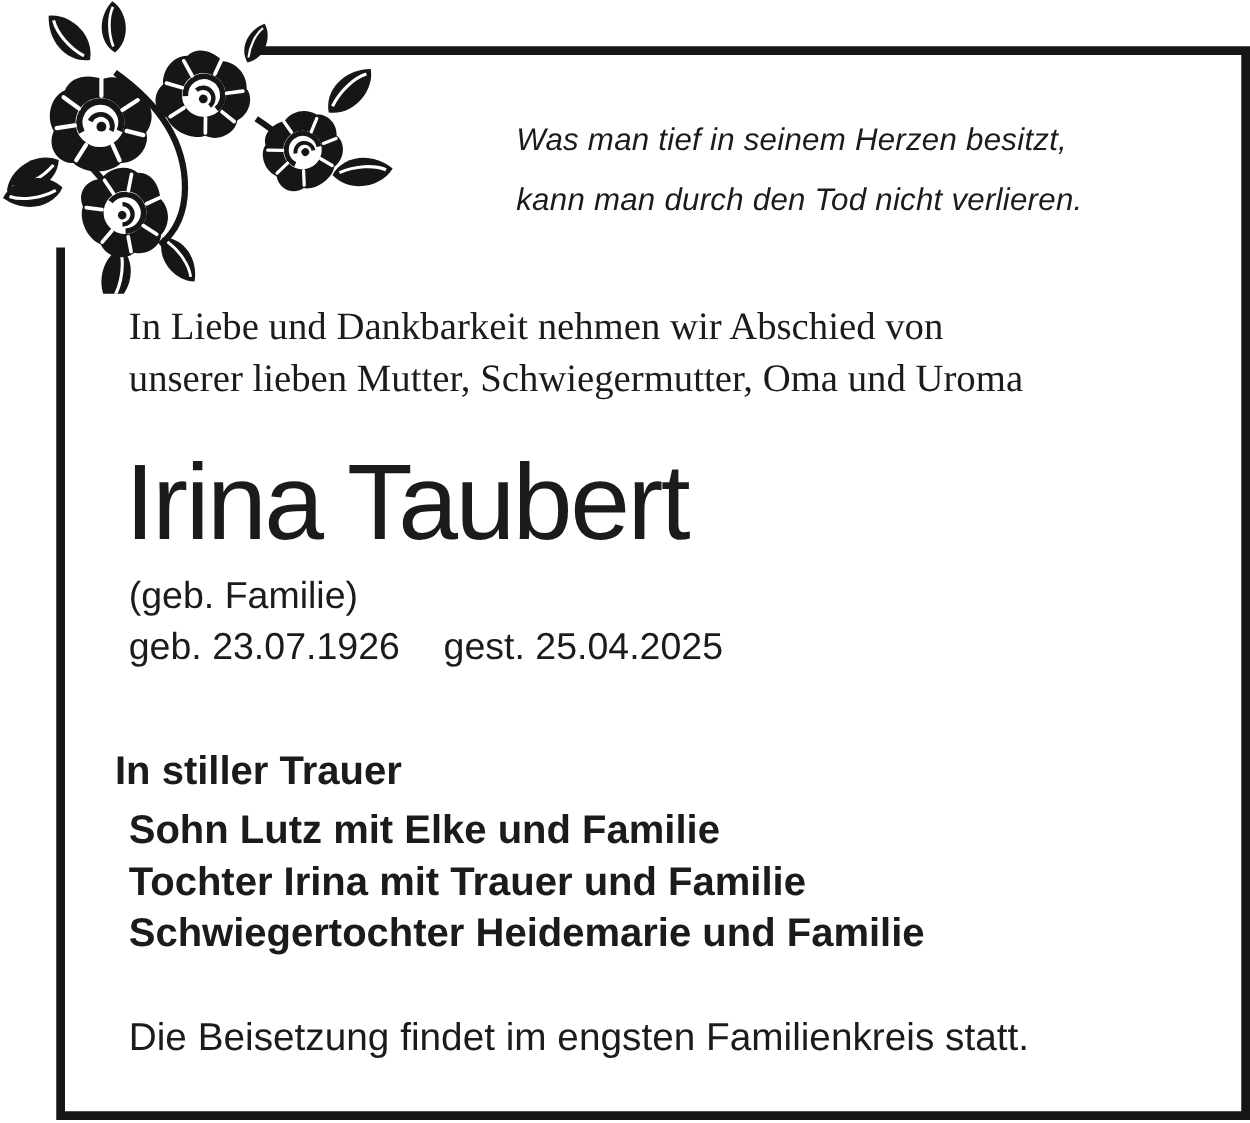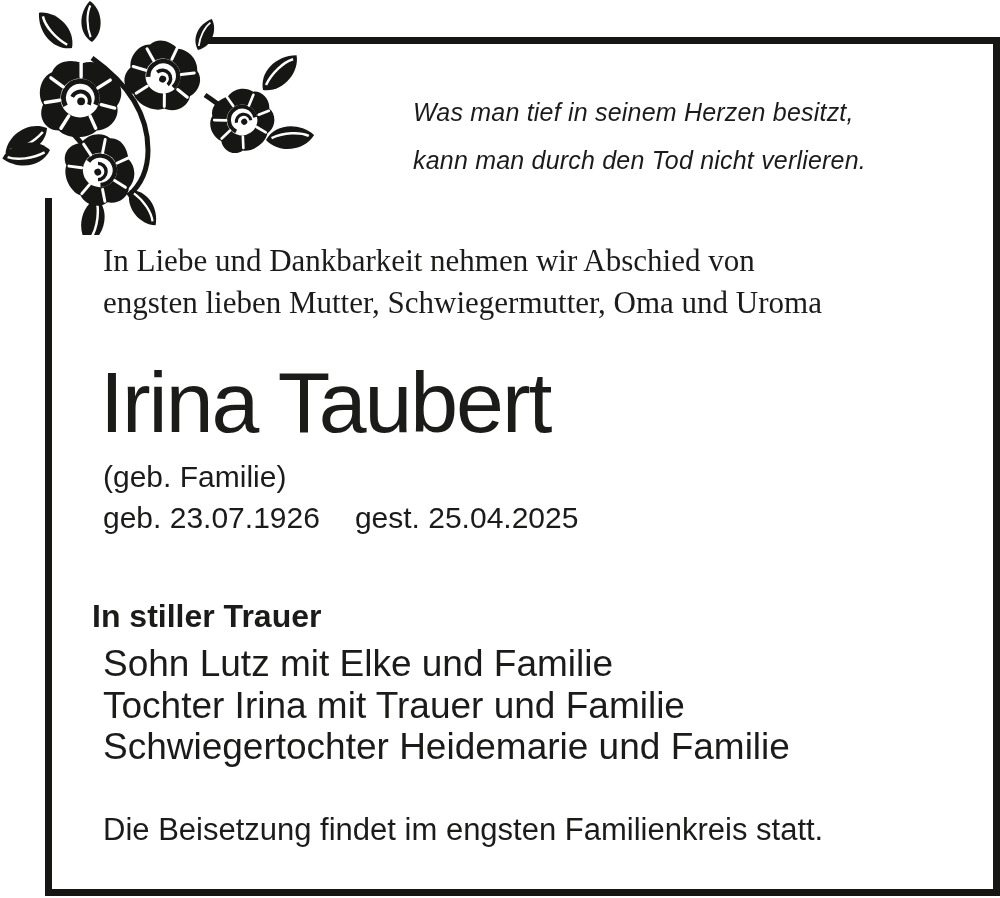--- a/index.html
+++ b/index.html
@@ -92,22 +92,22 @@
     left: 92px;
     top: 597px;
     font-size: 32px;
     line-height: 38px;
     font-weight: bold;
   }
 
   .mourners {
     left: 103px;
     top: 643px;
-    font-size: 37px;
-    font-weight: normal;
+    font-size: 32px;
+    font-weight: bold;
     line-height: 41.5px;
   }
 
   .funeral-note {
     left: 103px;
     top: 810px;
     font-size: 31px;
     line-height: 40px;
     text-align: center;
   }
@@ -163,21 +163,21 @@
   <use href="#rose" transform="translate(100,170) rotate(65) scale(0.98)"></use>
 </svg>
 
 <div class="txt quote">
   <div>Was man tief in seinem Herzen besitzt,</div>
   <div>kann man durch den Tod nicht verlieren.</div>
 </div>
 
 <div class="txt intro">
   <div>In Liebe und Dankbarkeit nehmen wir Abschied von</div>
-  <div>engsten lieben Mutter, Schwiegermutter, Oma und Uroma</div>
+  <div>unserer lieben Mutter, Schwiegermutter, Oma und Uroma</div>
 </div>
 
 <div class="txt name">Irina Taubert</div>
 <div class="txt birth-name">(geb. Familie)</div>
 <div class="txt dates">
   <span>geb. 23.07.1926</span>
   <span>gest. 25.04.2025</span>
 </div>
 
 <div class="txt trauer-heading">In stiller Trauer</div>

